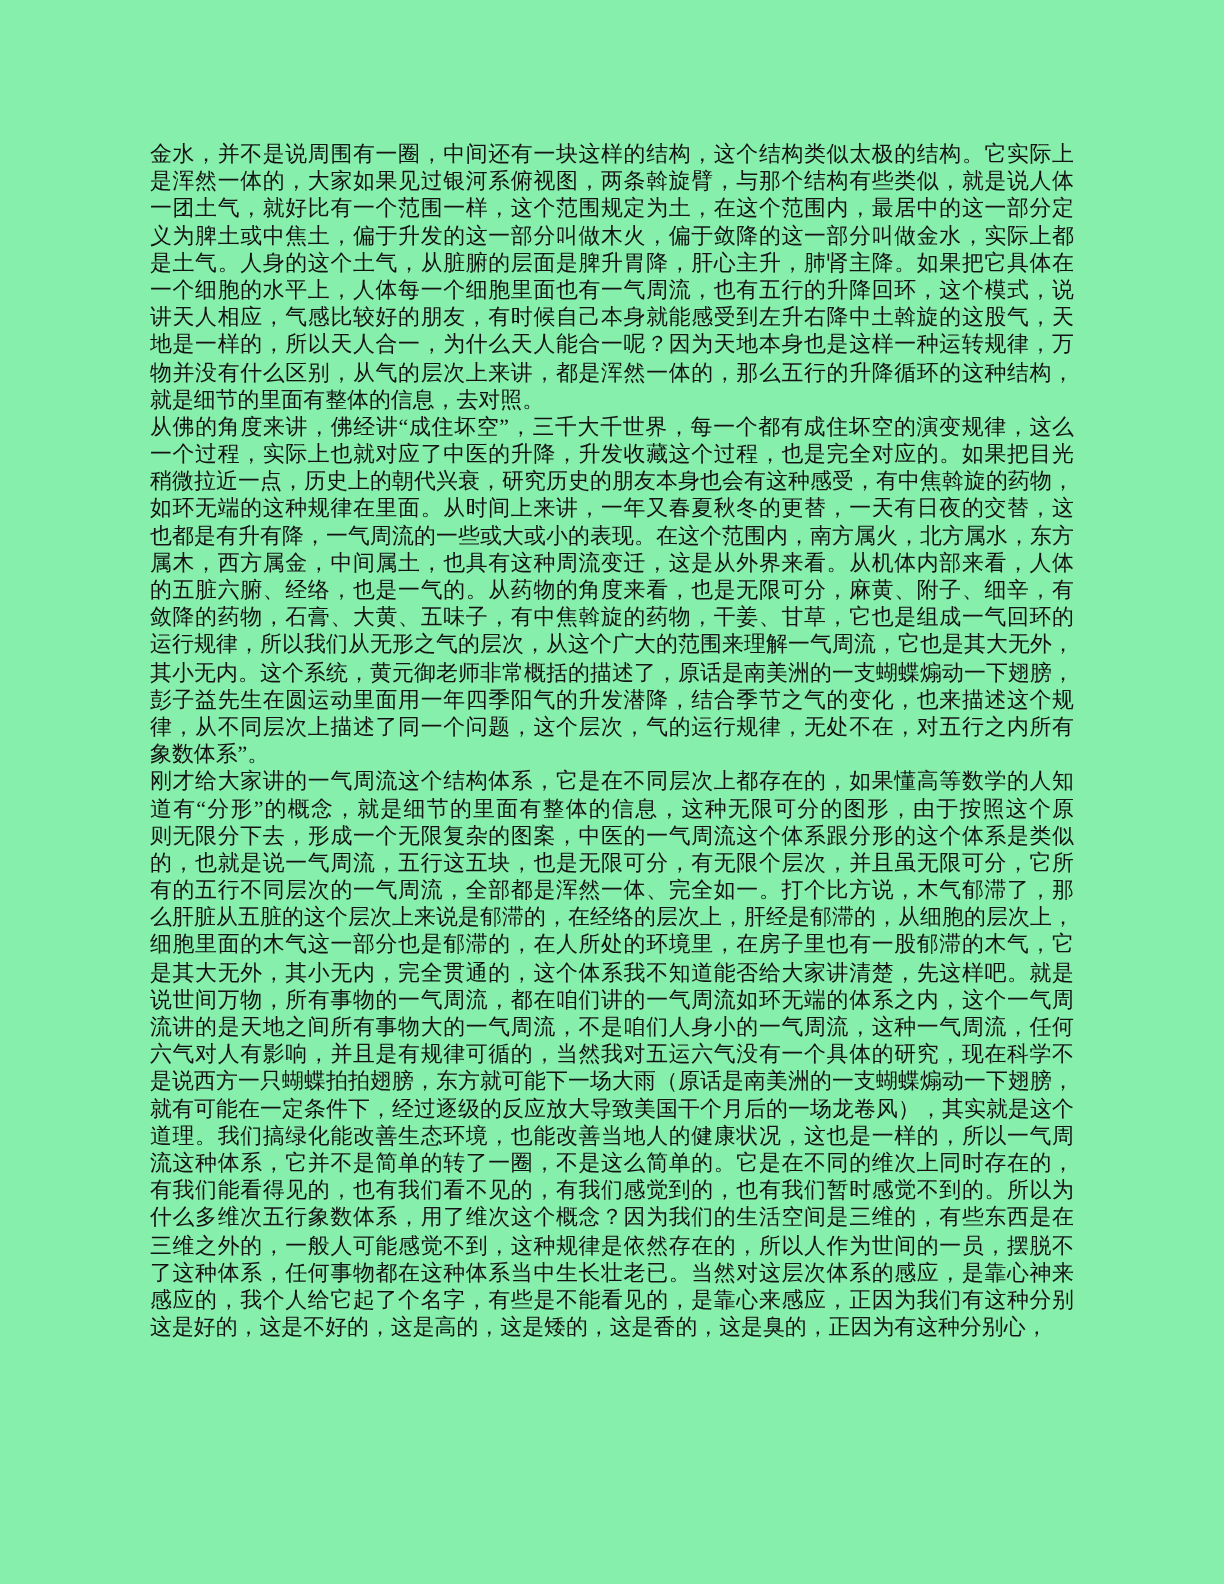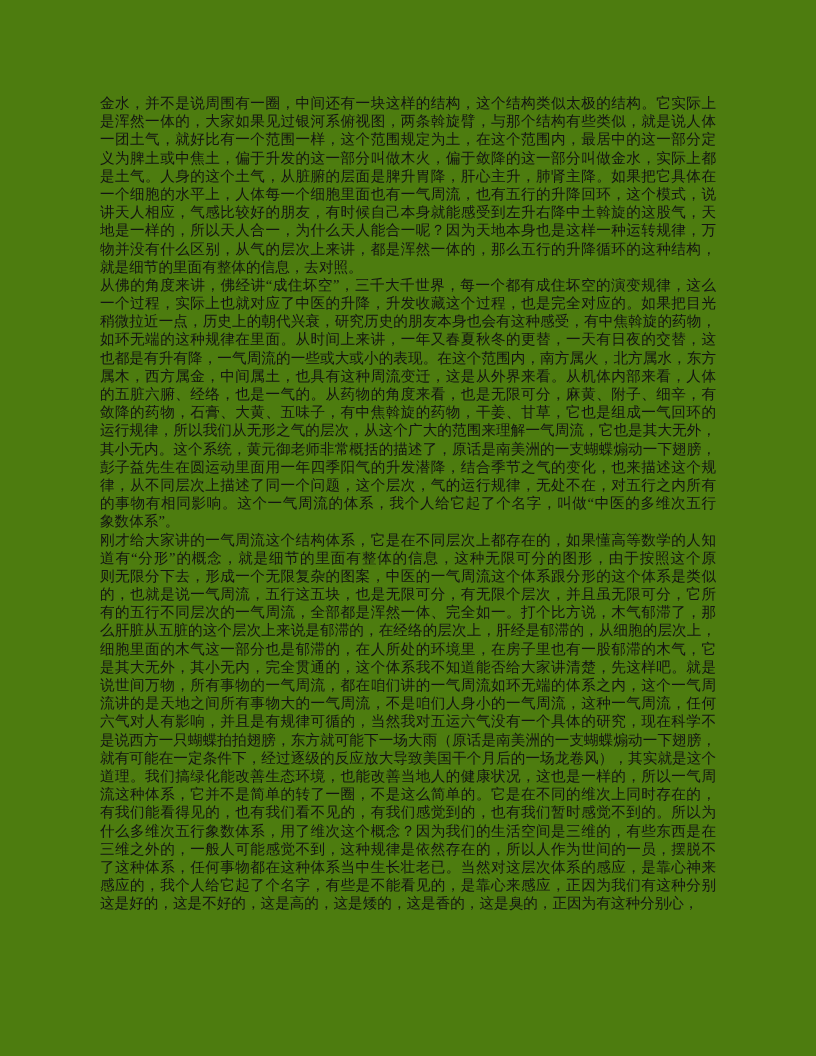--- a/index.html
+++ b/index.html
@@ -11,21 +11,21 @@
     width: 816px;
     height: 1056px;
     overflow: hidden;
   }
   .page {
     position: relative;
     width: 816px;
     height: 1056px;
     box-sizing: border-box;
     padding: 94px 100px 0 100px;
-    background: #4d7c0f;
+    background: #86efac;
   }
   .doc-text {
     font-family: "Liberation Serif", "DejaVu Serif", serif;
     font-size: 14.6px;
     color: #131313;
   }
   .para {
     margin: 0;
     padding: 0;
   }
@@ -66,21 +66,20 @@
         <div class="line">稍微拉近一点，历史上的朝代兴衰，研究历史的朋友本身也会有这种感受，有中焦斡旋的药物，</div>
         <div class="line">如环无端的这种规律在里面。从时间上来讲，一年又春夏秋冬的更替，一天有日夜的交替，这</div>
         <div class="line">也都是有升有降，一气周流的一些或大或小的表现。在这个范围内，南方属火，北方属水，东方</div>
         <div class="line">属木，西方属金，中间属土，也具有这种周流变迁，这是从外界来看。从机体内部来看，人体</div>
         <div class="line">的五脏六腑、经络，也是一气的。从药物的角度来看，也是无限可分，麻黄、附子、细辛，有</div>
         <div class="line">敛降的药物，石膏、大黄、五味子，有中焦斡旋的药物，干姜、甘草，它也是组成一气回环的</div>
         <div class="line">运行规律，所以我们从无形之气的层次，从这个广大的范围来理解一气周流，它也是其大无外，</div>
         <div class="line">其小无内。这个系统，黄元御老师非常概括的描述了，原话是南美洲的一支蝴蝶煽动一下翅膀，</div>
         <div class="line">彭子益先生在圆运动里面用一年四季阳气的升发潜降，结合季节之气的变化，也来描述这个规</div>
         <div class="line">律，从不同层次上描述了同一个问题，这个层次，气的运行规律，无处不在，对五行之内所有</div>
-        <div class="line">的事物有相同影响。这个一气周流的体系，我个人给它起了个名字，叫做“中医的多维次五行</div>
         <div class="line last">象数体系”。</div>
       </div>
       <div class="para">
         <div class="line">刚才给大家讲的一气周流这个结构体系，它是在不同层次上都存在的，如果懂高等数学的人知</div>
         <div class="line">道有“分形”的概念，就是细节的里面有整体的信息，这种无限可分的图形，由于按照这个原</div>
         <div class="line">则无限分下去，形成一个无限复杂的图案，中医的一气周流这个体系跟分形的这个体系是类似</div>
         <div class="line">的，也就是说一气周流，五行这五块，也是无限可分，有无限个层次，并且虽无限可分，它所</div>
         <div class="line">有的五行不同层次的一气周流，全部都是浑然一体、完全如一。打个比方说，木气郁滞了，那</div>
         <div class="line">么肝脏从五脏的这个层次上来说是郁滞的，在经络的层次上，肝经是郁滞的，从细胞的层次上，</div>
         <div class="line">细胞里面的木气这一部分也是郁滞的，在人所处的环境里，在房子里也有一股郁滞的木气，它</div>

